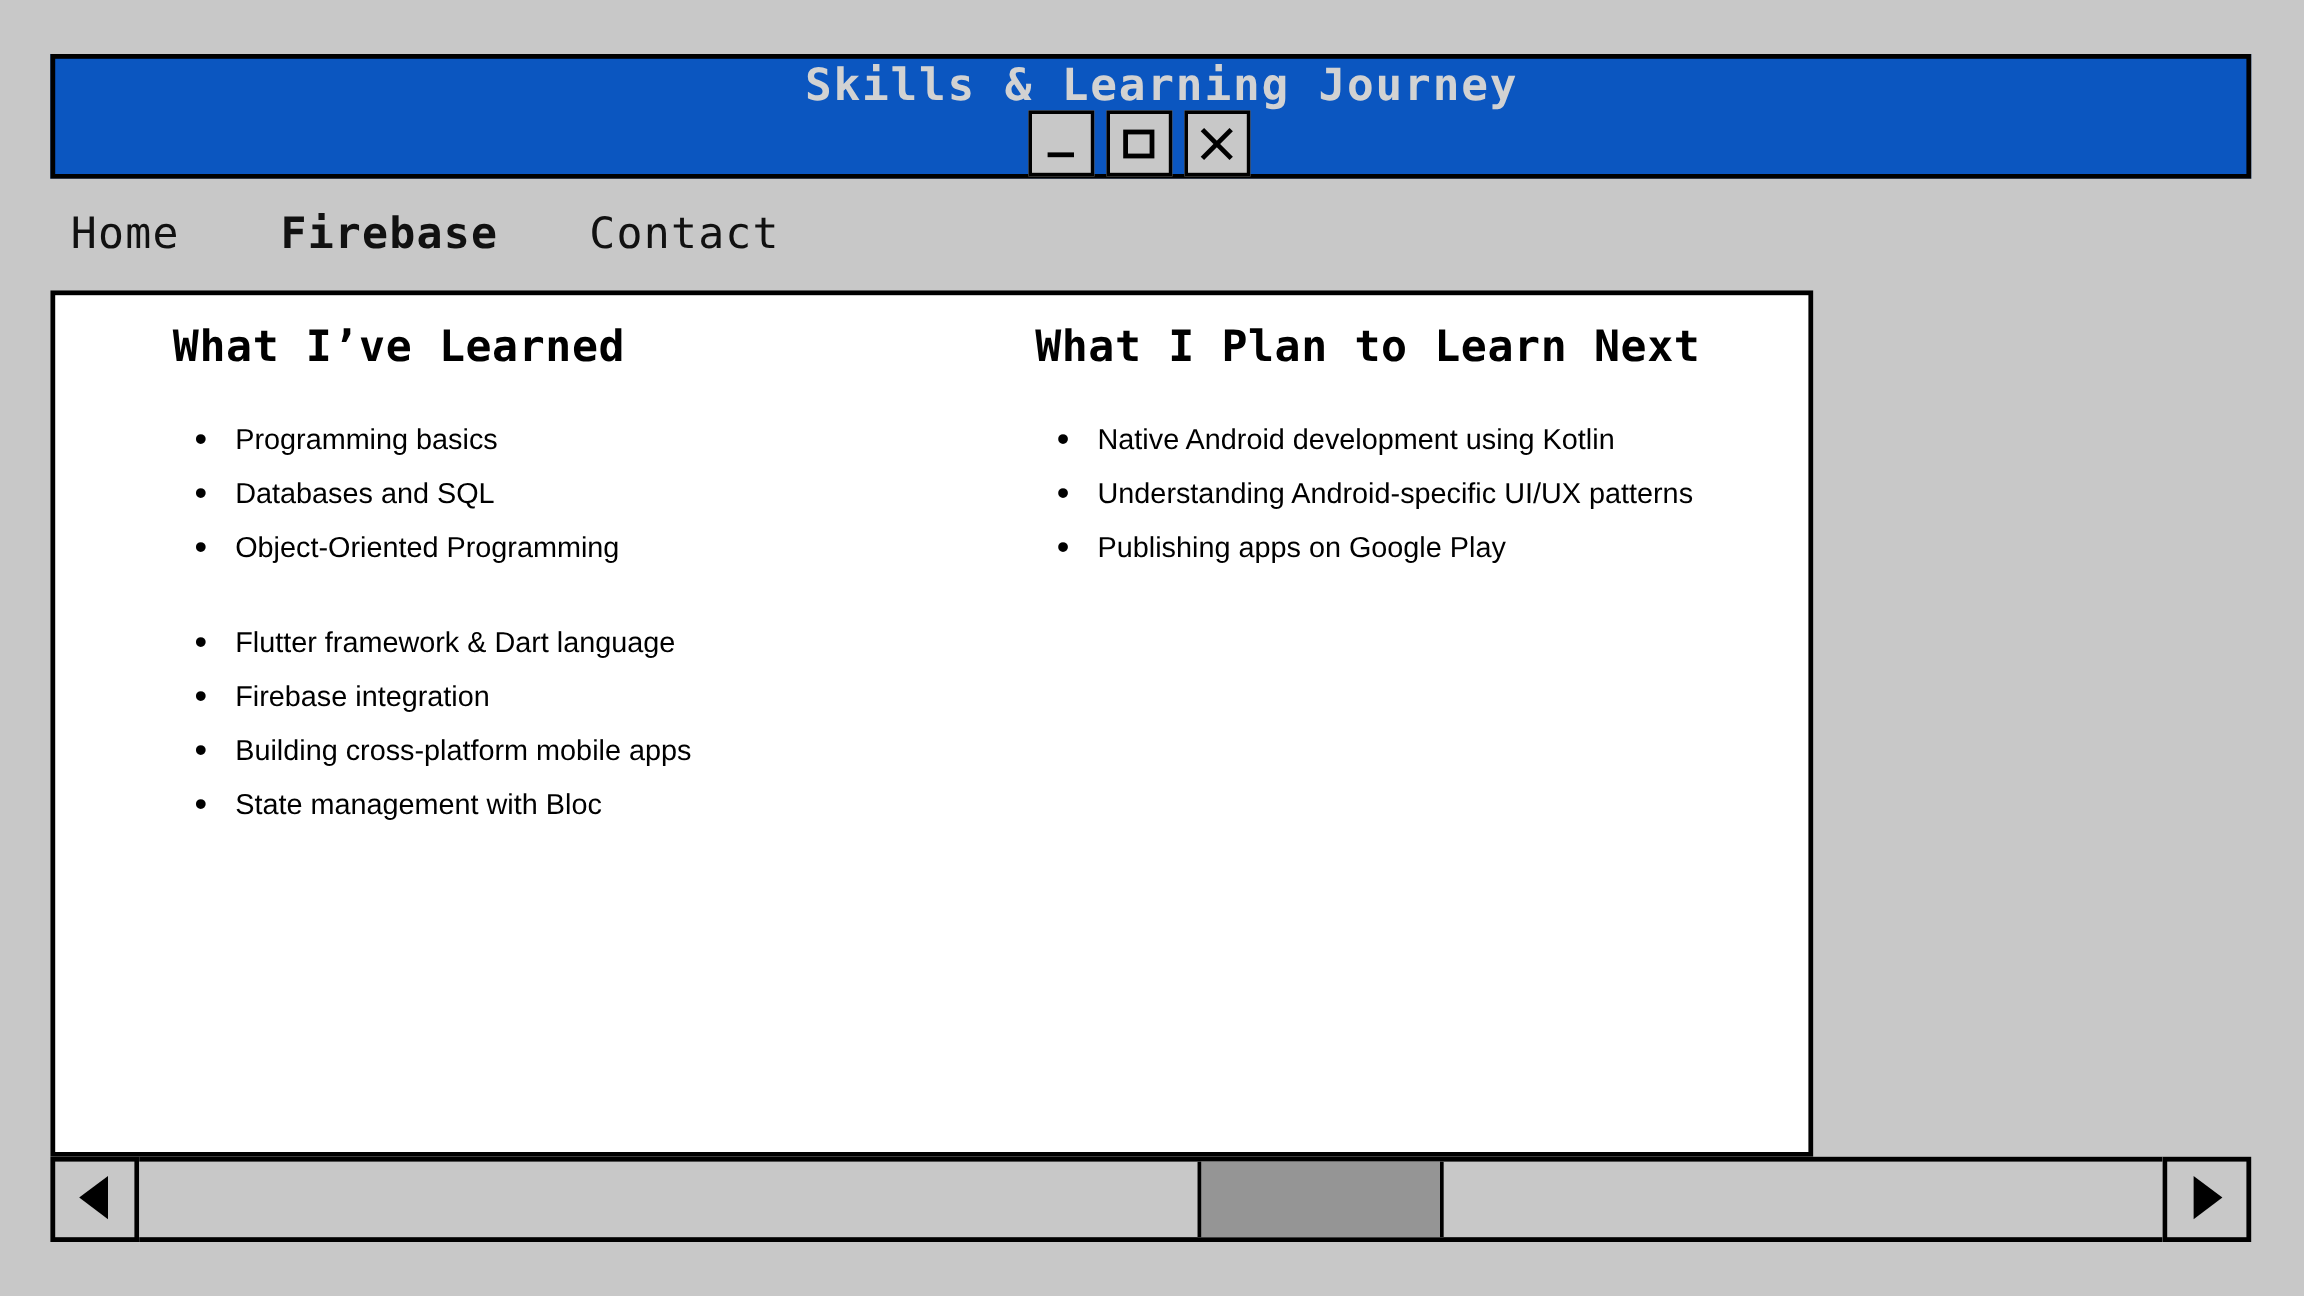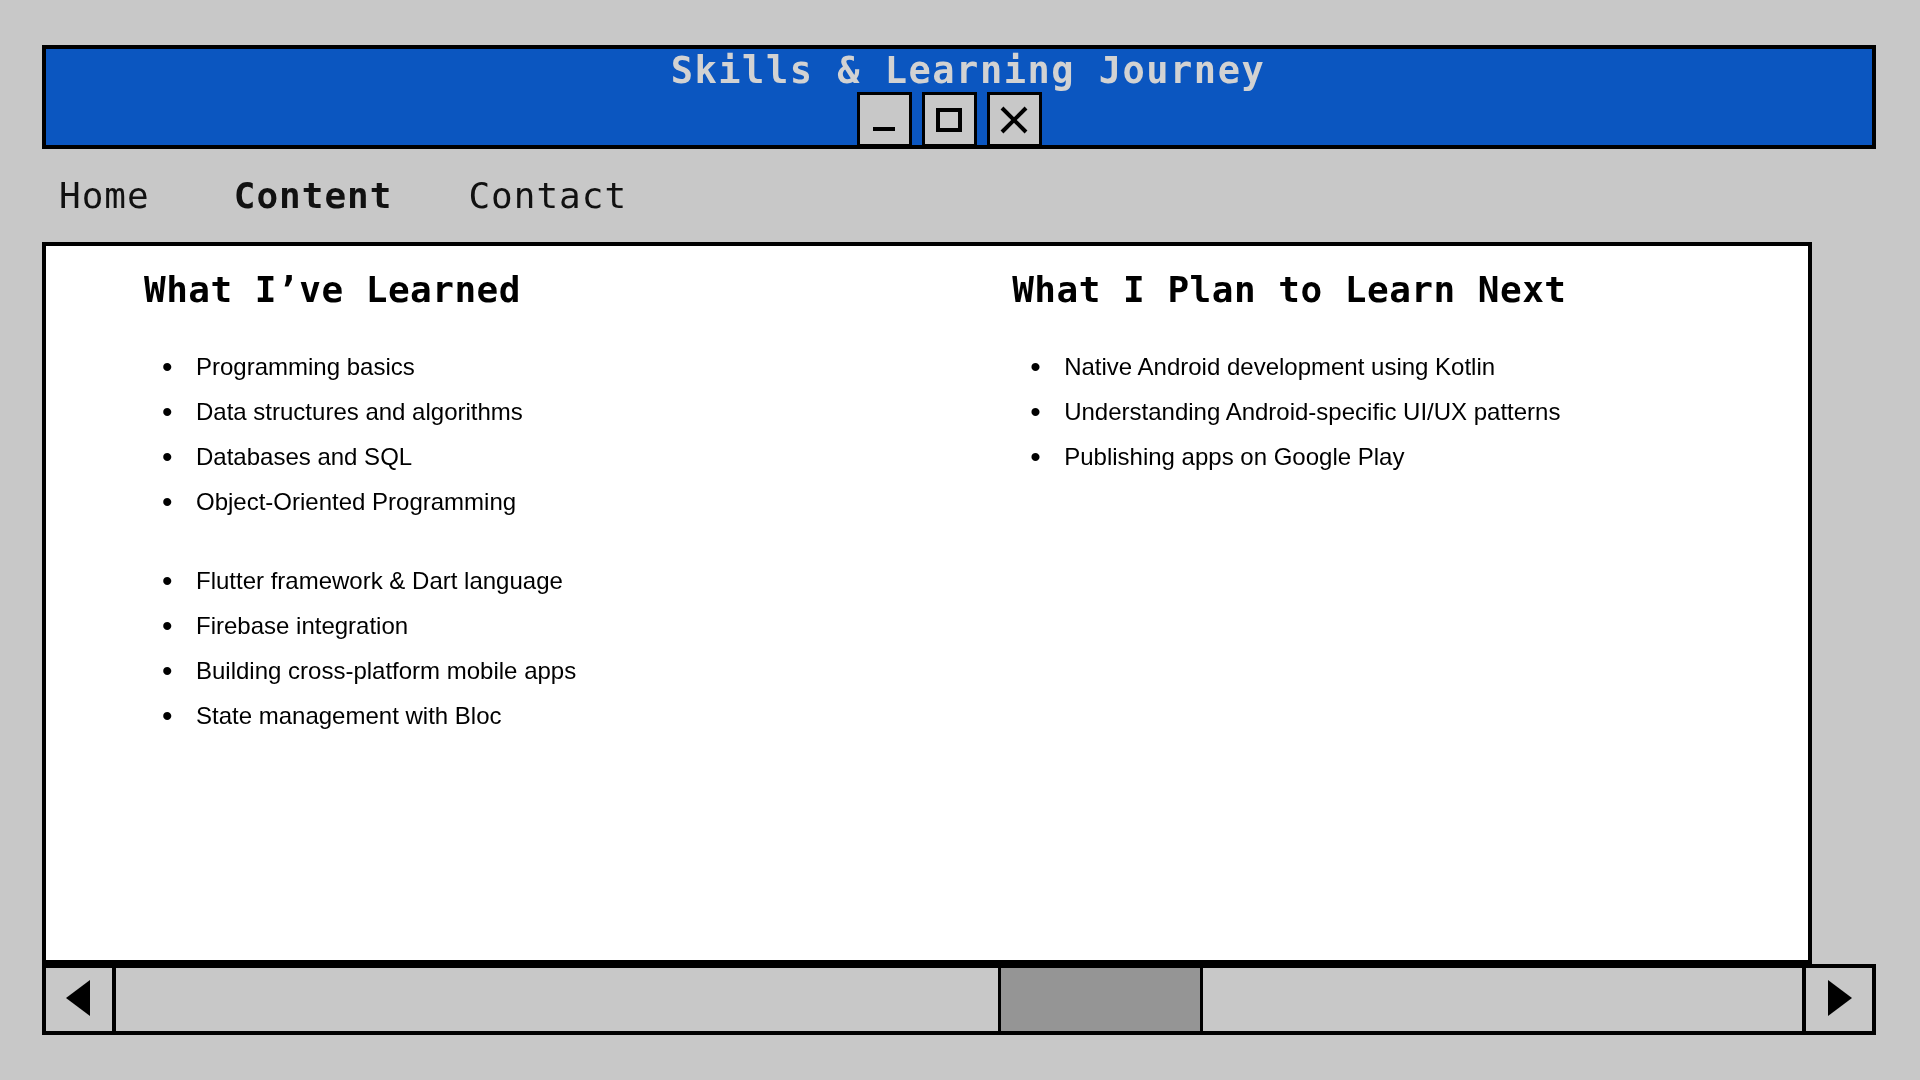--- a/index.html
+++ b/index.html
@@ -94,21 +94,21 @@
   }
   .nav-item.nav-gap-1 { margin-right: 84px; }
   .nav-item.nav-gap-2 { margin-right: 76px; }
   .nav-item.active { font-weight: bold; }
 
   
   #content-panel {
     position: absolute;
     left: 0;
     top: 197px;
-    width: 1770px;
+    width: 1469px;
     height: 722px;
     box-sizing: border-box;
     background: #ffffff;
     border: 4px solid #000000;
     overflow: hidden;
   }
   #content-columns {
     display: flex;
     width: 100%;
     height: 100%;
@@ -254,33 +254,32 @@
             <line x1="29" y1="5" x2="5" y2="29" stroke="#000000" stroke-width="4"></line>
           </svg>
         </span>
       </button>
 
     </div>
   </div>
 
   <nav id="nav-bar">
     <span class="nav-item nav-gap-1">Home</span>
-    <span class="nav-item active nav-gap-2">Content</span>
+    <span class="nav-item active nav-gap-2">Firebase</span>
     <span class="nav-item">Contact</span>
   </nav>
 
   <div id="content-panel">
     <div id="content-columns">
 
       <div class="content-col" id="col-left">
 
         <h2 class="section-heading">What I’ve Learned</h2>
         <ul class="topic-list">
           <li>Programming basics</li>
-          <li>Data structures and algorithms</li>
           <li>Databases and SQL</li>
           <li>Object-Oriented Programming</li>
         </ul>
 
         <ul class="topic-list">
           <li>Flutter framework &amp; Dart language</li>
           <li>Firebase integration</li>
           <li>Building cross-platform mobile apps</li>
           <li>State management with Bloc</li>
         </ul>

